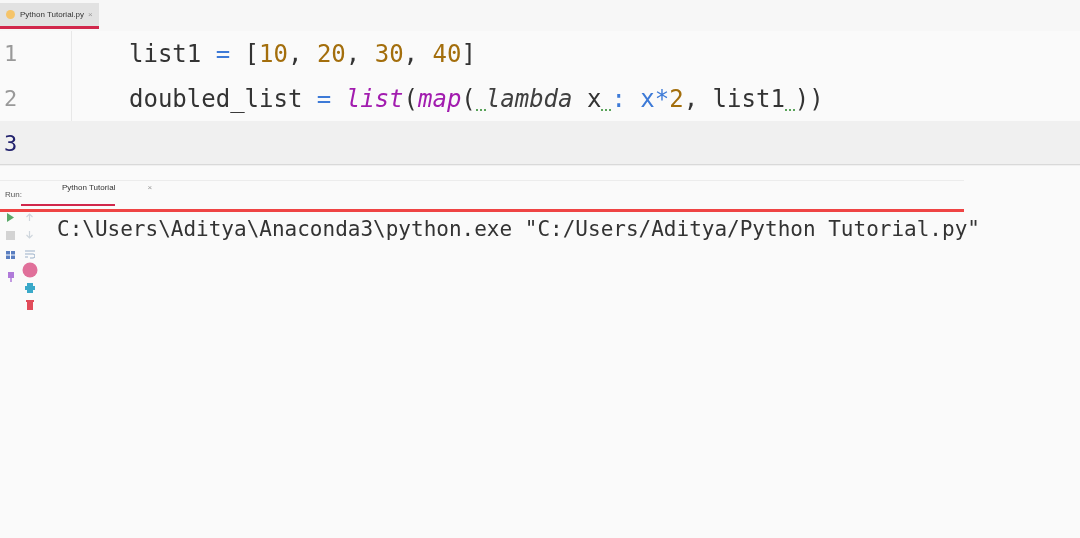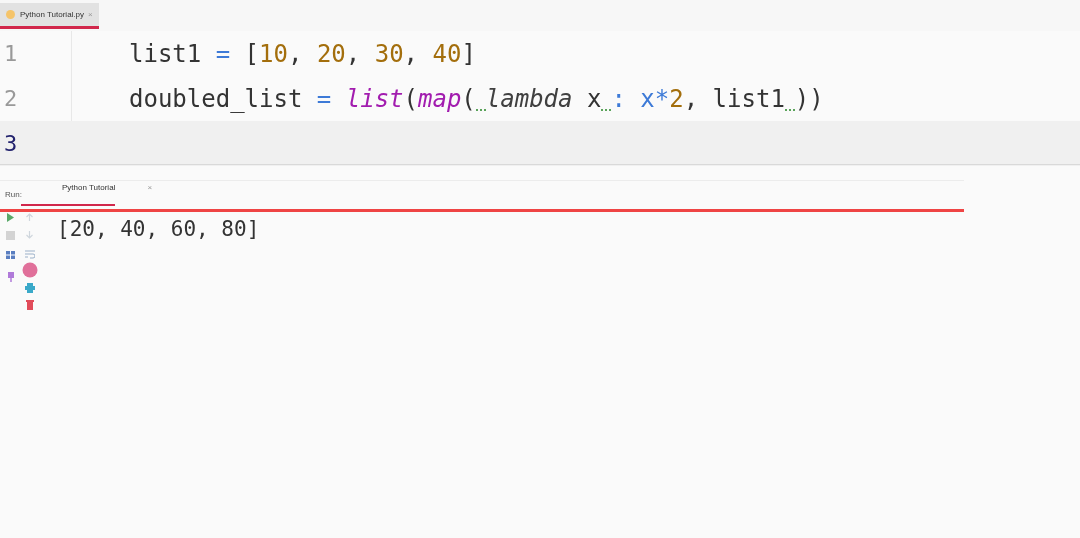--- a/index.html
+++ b/index.html
@@ -105,15 +105,15 @@
       <rect x="0" y="3" width="10" height="4" fill="#3aa9c9"></rect>
       <rect x="2" y="7" width="6" height="3" fill="#3aa9c9"></rect>
     </svg>
   <svg class="tb-icon" style="left:26px;top:92px;" width="8" height="10">
       <rect x="0" y="0" width="8" height="2" fill="#e14c5a"></rect>
       <rect x="1" y="2" width="6" height="8" fill="#e14c5a"></rect>
     </svg>
 </div>
 
 <div class="console">
-  <div>[20, 40, 60, 80]</div>
+  <div>C:\Users\Aditya\Anaconda3\python.exe "C:/Users/Aditya/Python Tutorial.py"</div>
   <div></div>
 </div>
 
 </body></html>

